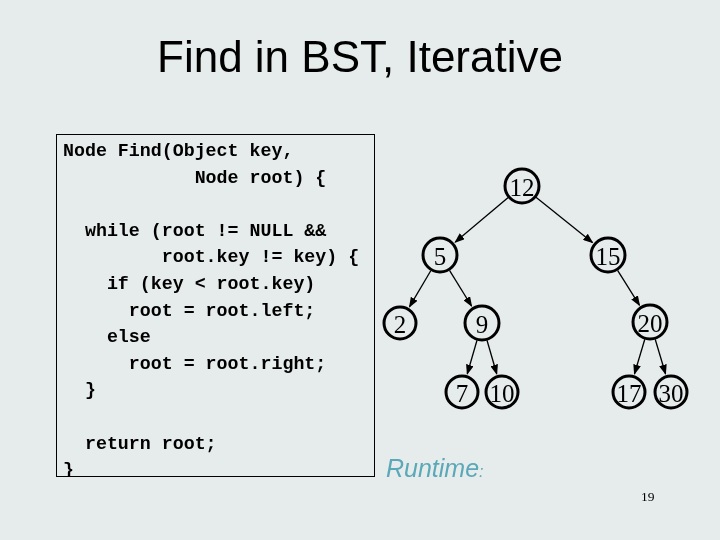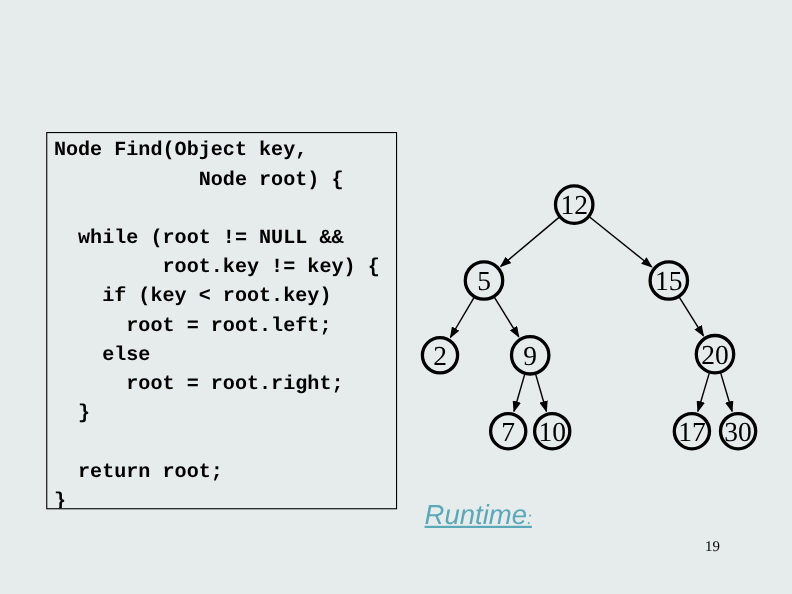--- a/index.html
+++ b/index.html
@@ -29,21 +29,21 @@
     letter-spacing: 0px;
   }
   .code-box {
     position: absolute;
     left: 42px;
     top: 120px;
     width: 311px;
     height: 338px;
     border: 1.5px solid #000000;
     padding: 3px 0 0 6px;
-    margin: 0;
+    margin: 14px;
     background: transparent;
     font-family: "Liberation Mono", monospace;
     font-weight: bold;
     font-size: 18.3px;
     line-height: 26.6px;
     color: #000000;
     white-space: pre;
     overflow: hidden;
   }
   .bst-svg {
@@ -59,39 +59,39 @@
     fill: #000000;
   }
   .runtime {
     position: absolute;
     left: 386px;
     top: 456px;
     font-family: "Liberation Sans", sans-serif;
     font-style: italic;
     font-size: 25px;
     line-height: 25px;
-    text-decoration: underline;
   }
   .runtime .colon {
     font-size: 16px;
   }
   .page-number {
     position: absolute;
     left: 641px;
     top: 489px;
     font-family: "Liberation Serif", serif;
     font-size: 13.5px;
     color: #000000;
   }
 </style>
 </head>
 <body style="background: rgb(230, 236, 235);">
 
 <div class="slide">
 
+  <div class="page-title">Find in BST, Iterative</div>
 
   <pre class="code-box"><span>Node Find(Object key,
             Node root) {
 
   while (root != NULL &amp;&amp;
          root.key != key) {
     if (key &lt; root.key)
       root = root.left;
     else
       root = root.right;

